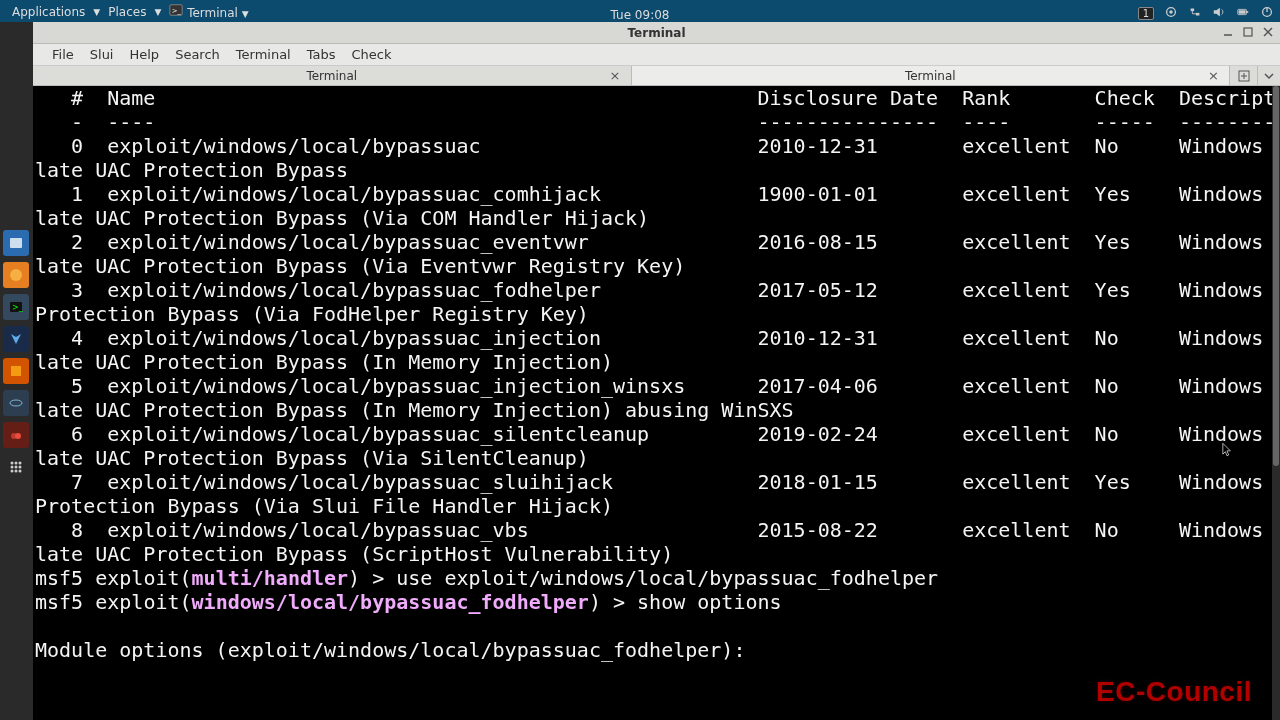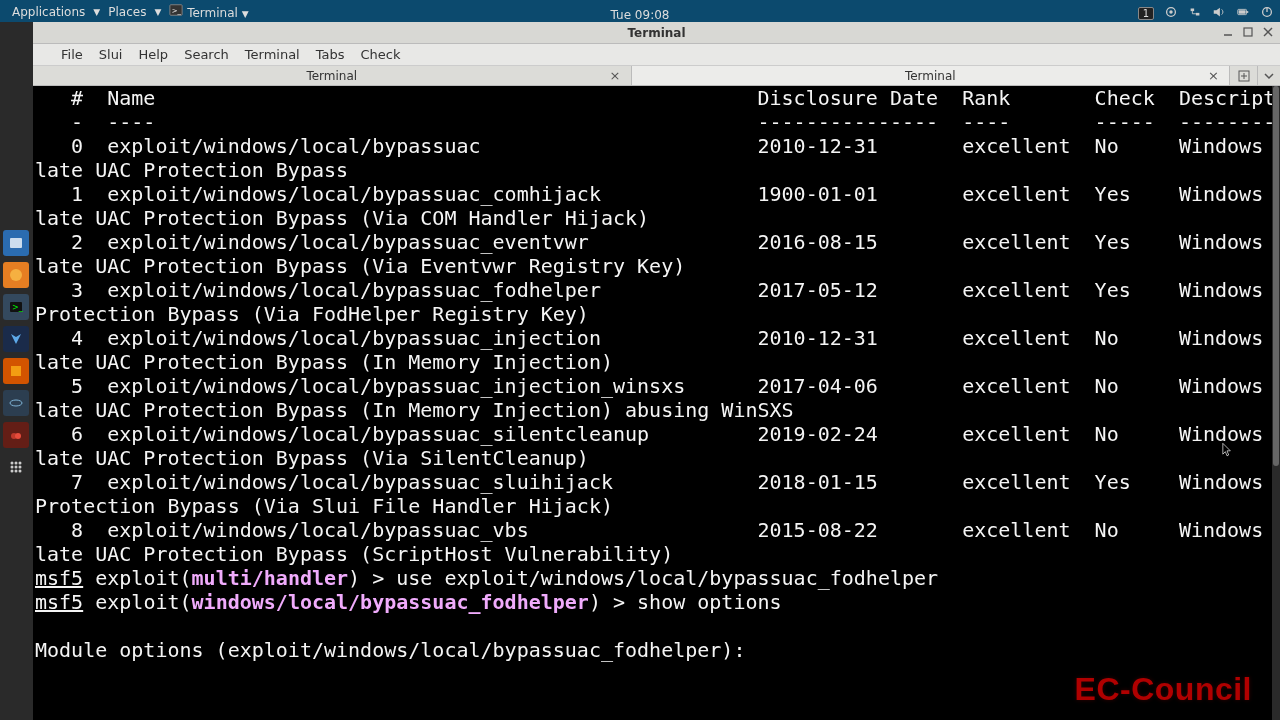--- a/index.html
+++ b/index.html
@@ -29,21 +29,21 @@
   background:#d8d8d4; color:#333; display:flex; align-items:center;
   font-size:12px; border-bottom:1px solid #bbb;}
 .win-title .ttl { position:absolute; left:50%; transform:translateX(-50%);
   font-weight:600;}
 .win-title .wbtn { position:absolute; right:4px; top:2px; display:flex; gap:4px;}
 .win-title .wbtn span { width:16px; height:16px; display:flex;
   align-items:center; justify-content:center; cursor:pointer; color:#555;
   border-radius:2px;}
 
 .menubar { position:absolute; left:33px; right:0; top:44px; height:22px;
-  background:#e8e8e6; display:flex; align-items:center; padding:0 20px;
+  background:#e8e8e6; display:flex; align-items:center; padding:0 11px;
   font-size:13px; color:#333; border-bottom:1px solid #ccc;}
 .menubar span { padding:2px 8px; cursor:pointer; border-radius:3px;}
 
 .tabbar { position:absolute; left:33px; right:0; top:66px; height:20px;
   background:#dcdcd8; display:flex; align-items:stretch; font-size:12px;
   color:#333; border-bottom:1px solid #bbb;}
 .tab { flex:1; display:flex; align-items:center; justify-content:center;
   position:relative; border-right:1px solid #bbb; cursor:pointer;}
 .tab.active { background:#ececea; }
 .tab .x { position:absolute; right:6px; top:2px; color:#555; cursor:pointer;
@@ -54,29 +54,29 @@
   justify-content:center; cursor:pointer;}
 
 .term {
   position:absolute; left:33px; right:0; top:86px; bottom:0;
   background:#000; color:#f5f5f5;
   font-family:"DejaVu Sans Mono","Liberation Mono",monospace;
   font-size:20px; line-height:24px; padding-left:2px;
   white-space:pre; overflow:hidden;
 }
 .term .row { white-space:pre; }
-.term .u { text-decoration:underline; }
+.term .u { }
 .term .redb { color:#f0abfc; font-weight:bold;}
 .scroll { position:absolute; right:0; top:86px; bottom:0; width:8px;
   background:#2a2a2a; }
 .scroll .thumb { position:absolute; left:1px; width:6px; background:#666;
   border-radius:3px; top:0; height:60%; }
 
 .wm { position:absolute; right:28px; bottom:12px; color:#b00000;
-  font-weight:900; font-size:32px; letter-spacing:0.5px;
+  font-weight:900; font-size:28px; letter-spacing:0.5px;
   font-family:Arial,sans-serif; text-shadow:0 0 4px #300;}
 
 .cursor-ptr { position:absolute; width:10px; height:16px; pointer-events:none;}
 </style>
 </head>
 <body>
 
 <div class="topbar">
   <div class="grp">
     <span class="pill">Applications</span>

